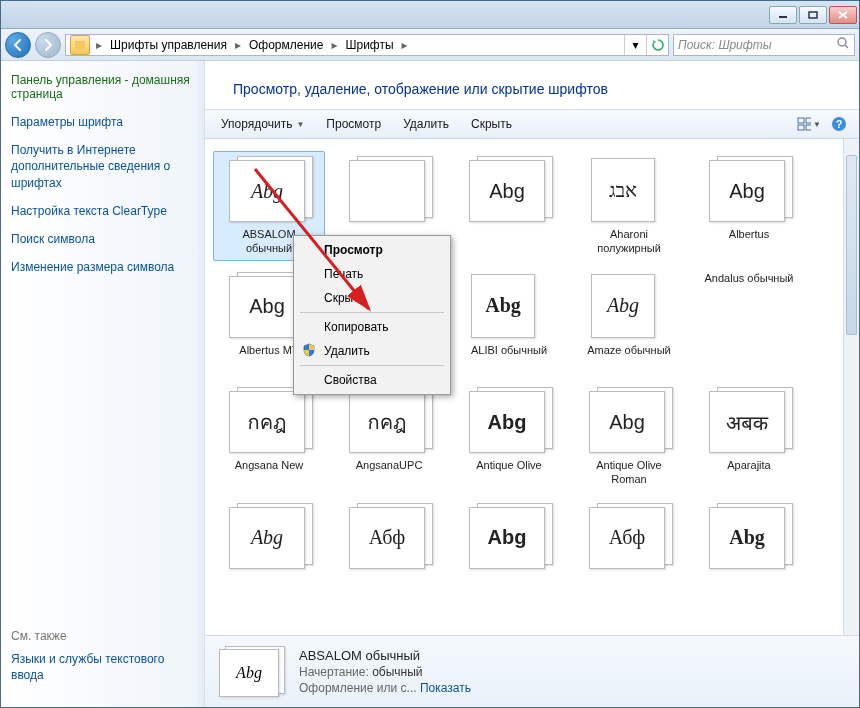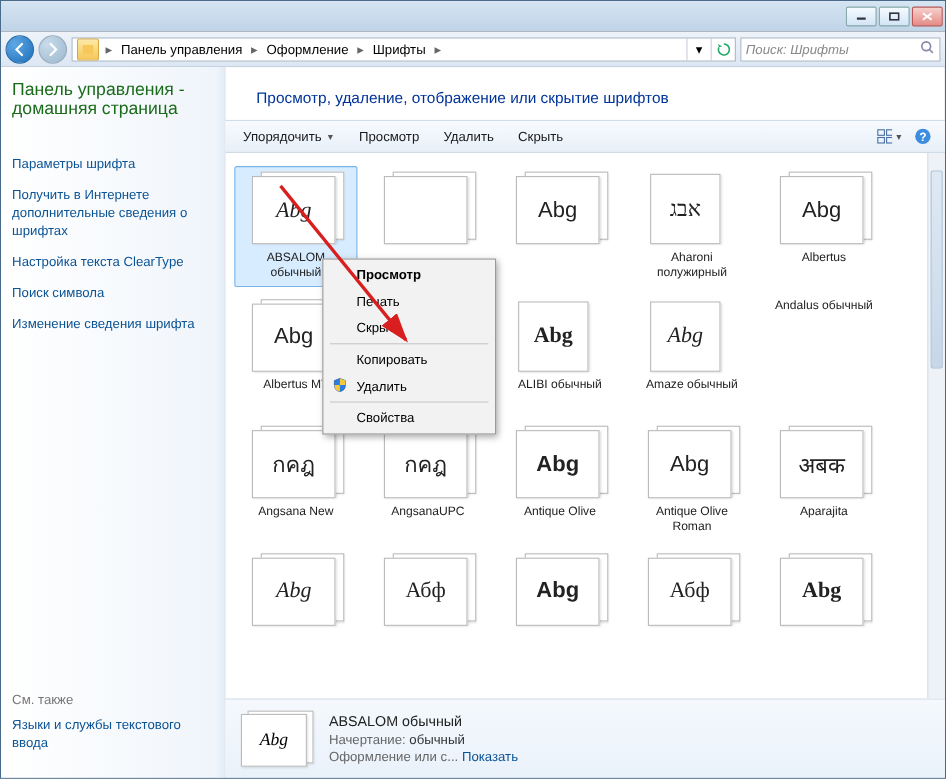--- a/index.html
+++ b/index.html
@@ -15,21 +15,21 @@
   .addrbar { flex:1; height:22px; background:#fff; border:1px solid #a8b8c8; display:flex; align-items:center; font-size:12px; }
   .addrbar .foldericon { width:20px; height:20px; margin:0 4px; display:flex; align-items:center; justify-content:center; background: linear-gradient(#fde9a6,#f6c759); border:1px solid #d8a840; border-radius:2px; }
   .crumb { padding:0 6px; cursor:pointer; }
   .chev { color:#666; padding:0 2px; }
   .addr-tail { display:flex; margin-left:auto; }
   .addr-tail .tbtn { width:22px; height:20px; border-left:1px solid #ccd; display:flex; align-items:center; justify-content:center; cursor:pointer; }
   .searchbar { width:182px; height:22px; background:#fff; border:1px solid #a8b8c8; display:flex; align-items:center; padding:0 4px; color:#888; font-style:italic; }
   .searchbar .sicon { margin-left:auto; }
   .body { flex:1; display:flex; overflow:hidden; }
   .sidebar { width:204px; background: linear-gradient(to right,#fff 0%,#f0f5fb 96%,#e3ebf4 100%); padding:12px 10px; border-right:1px solid #d6e0ea; display:flex; flex-direction:column; }
-  .sidebar .home { color:#1a6b1a; font-size:16px; margin-bottom:32px; cursor:pointer; }
+  .sidebar .home { color:#1a6b1a; font-size:12px; margin-bottom:13px; cursor:pointer; }
   .sidebar .lnk { color:#0b5394; font-size:12px; margin-bottom:12px; cursor:pointer; line-height:1.35; }
   .sidebar .spacer { flex:1; }
   .sidebar .also { color:#777; font-size:12px; margin-bottom:8px; }
   .main { flex:1; display:flex; flex-direction:column; min-width:0; }
   .header { padding:20px 20px 12px 28px; }
   .header h1 { font-size:14px; font-weight:normal; color:#003399; }
   .toolbar { height:30px; background: linear-gradient(#f7fbff,#e7eff8); border-top:1px solid #d0dcea; border-bottom:1px solid #cbd8e6; display:flex; align-items:center; padding:0 8px; gap:6px; }
   .tbitem { padding:4px 8px; cursor:pointer; color:#1a1a1a; font-size:12px; display:flex; align-items:center; gap:4px; }
   .tbitem .dd { font-size:8px; color:#555; }
   .tbspacer { flex:1; }
@@ -97,21 +97,21 @@
           <path d="M5 2 L10 7 L5 12" fill="none" stroke="#fff" stroke-width="2" stroke-linecap="round"></path>
         </svg>
     </div>
     <div class="addrbar">
       <span class="foldericon">
         <svg width="10" height="8">
             <rect width="10" height="8" fill="#f6c759"></rect>
           </svg>
       </span>
       <span class="chev">▸</span>
-      <span class="crumb">Панель управления</span>
+      <span class="crumb">Шрифты управления</span>
       <span class="chev">▸</span>
       <span class="crumb">Оформление</span>
       <span class="chev">▸</span>
       <span class="crumb">Шрифты</span>
       <span class="chev">▸</span>
       <span class="addr-tail">
         <span class="tbtn">▾</span>
         <span class="tbtn">
           <svg width="12" height="12">
               <path d="M6 1 A5 5 0 1 1 1.5 4" fill="none" stroke="#2a6" stroke-width="1.5"></path>
@@ -131,21 +131,21 @@
     </div>
   </div>
 
   <div class="body">
     <div class="sidebar">
       <div class="home">Панель управления - домашняя страница</div>
       <div class="lnk">Параметры шрифта</div>
       <div class="lnk">Получить в Интернете дополнительные сведения о шрифтах</div>
       <div class="lnk">Настройка текста ClearType</div>
       <div class="lnk">Поиск символа</div>
-      <div class="lnk">Изменение сведения шрифта</div>
+      <div class="lnk">Изменение размера символа</div>
       <div class="spacer"></div>
       <div class="also">См. также</div>
       <div class="lnk">Языки и службы текстового ввода</div>
     </div>
 
     <div class="main">
       <div class="header">
         <h1>Просмотр, удаление, отображение или скрытие шрифтов</h1>
       </div>
 

